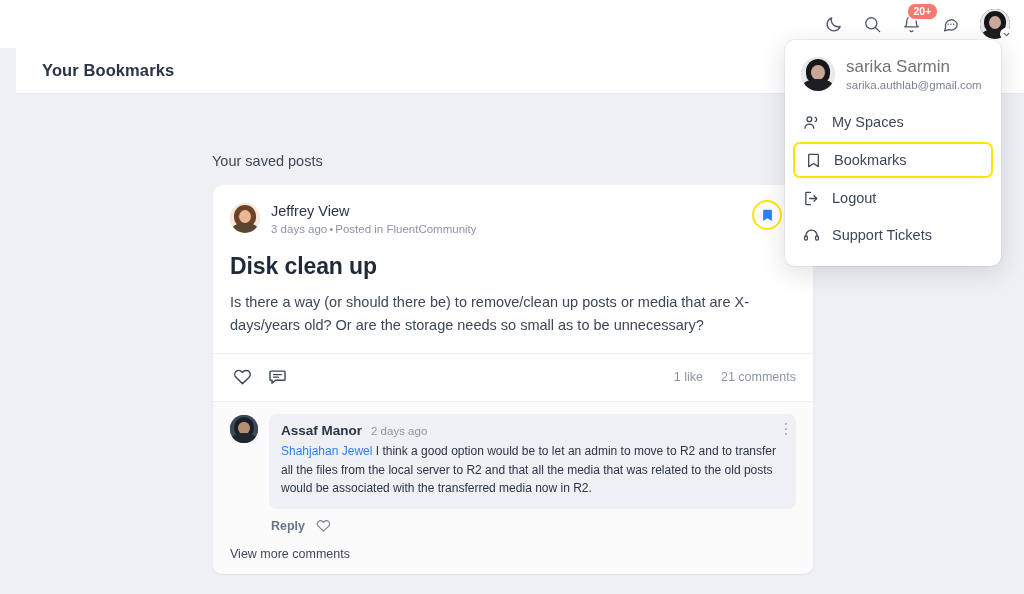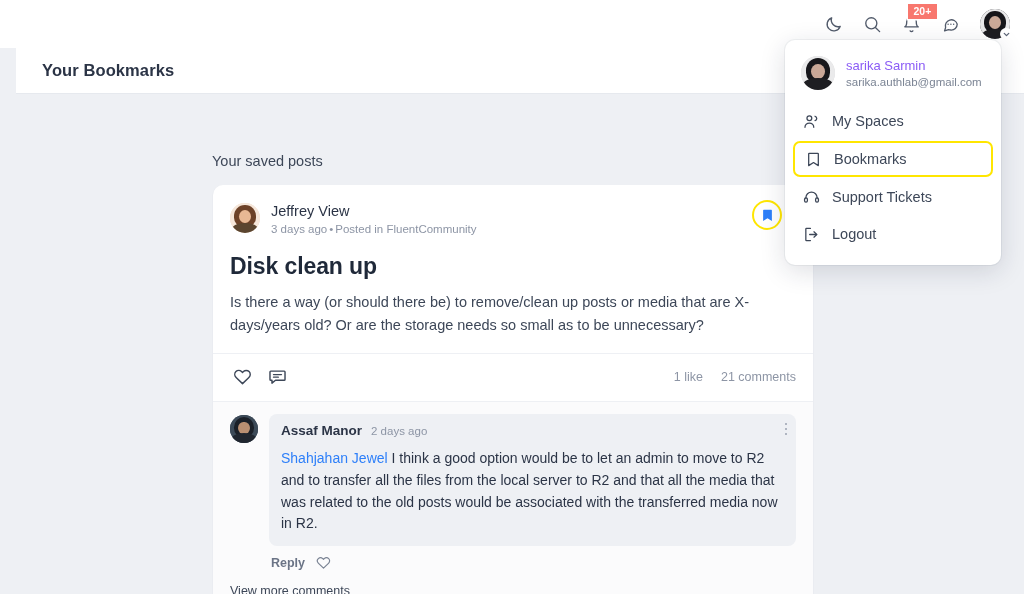--- a/index.html
+++ b/index.html
@@ -26,21 +26,21 @@
   .nav-right{
     position:absolute; right:14px; top:0; height:48px;
     display:flex; align-items:center; gap:17px;
   }
   .icon-btn{ width:22px; height:22px; display:flex; align-items:center; justify-content:center; cursor:pointer; position:relative; }
   .icon-btn svg{ display:block; }
   .badge{
     position:absolute; top:-9px; left:8px;
     background:#f8776e; color:#fff;
     font-size:10.5px; font-weight:700;
-    border-radius:0; padding:1.5px 5.5px 2px;
+    border-radius:7px; padding:1.5px 5.5px 2px;
     line-height:1.05; white-space:nowrap;
     box-shadow:0 0 0 1.5px #fff;
   }
   .avatar-wrap{ position:relative; width:30px; height:30px; cursor:pointer; margin-left:2px; }
   .avatar-img{
     width:30px; height:30px; border-radius:50%;
     overflow:hidden; background:#2a2a2e; position:relative;
   }
   .avatar-chev{
     position:absolute; right:-2px; bottom:-1px;
@@ -144,40 +144,40 @@
     padding:9px 12px 11px 12px; position:relative;
   }
   .c-head{ display:flex; align-items:baseline; }
   .c-name{ font-size:13.5px; font-weight:700; color:#2b3446; }
   .c-time{ font-size:11.5px; color:#8d95a5; margin-left:9px; }
   .c-kebab{
     position:absolute; right:9px; top:9px;
     display:flex; flex-direction:column; align-items:center; gap:2.5px; cursor:pointer;
   }
   .c-kebab i{ width:2.4px; height:2.4px; border-radius:50%; background:#9aa2b1; display:block; }
-  .c-text{ font-size:14px; color:#2b3446; line-height:1.56; margin-top:10px; }
+  .c-text{ font-size:12px; color:#2b3446; line-height:1.56; margin-top:4px; }
   .mention{ color:#2d7ff9; cursor:pointer; }
   .c-foot{ display:flex; align-items:center; gap:11px; margin:9px 0 0 2px; }
   .c-reply{ font-size:12.5px; color:#6b7486; font-weight:600; cursor:pointer; }
   .viewmore{ font-size:12.5px; color:#3d4758; margin:14px 0 0 1px; cursor:pointer; }
 
   
   .dropdown{
     position:absolute; top:40px; right:23px; width:216px;
     background:#fff; border-radius:10px;
     box-shadow:0 6px 26px rgba(25,35,60,.15), 0 0 0 1px rgba(25,35,60,.05);
     padding:14px 0 11px 0; z-index:50;
   }
   .dd-user{ display:flex; align-items:center; padding:2px 14px 0 16px; }
   .dd-avatar{
     width:34px; height:34px; border-radius:50%; overflow:hidden;
     position:relative; flex:none; background:#d8d8da;
   }
   .dd-utext{ margin-left:11px; min-width:0; }
-  .dd-name{ font-size:13px; color:#8b5cf6; line-height:1.25; }
+  .dd-name{ font-size:17px; color:#737373; line-height:1.25; }
   .dd-email{ font-size:11.5px; color:#7b8494; margin-top:2px; white-space:nowrap; }
   .dd-items{ margin-top:14px; padding:0 8px; }
   .dd-item{
     display:flex; align-items:center; gap:12px;
     height:34px; padding:0 9px; border-radius:7px;
     font-size:14.5px; color:#3d4758; cursor:pointer;
     margin-bottom:3px;
   }
   .dd-item.active{
     border:2.5px solid #ffe600; height:36px;
@@ -369,33 +369,33 @@
         <svg width="17" height="17" viewBox="0 0 24 24" fill="none" stroke="#3d4758" stroke-width="1.8" stroke-linecap="round" stroke-linejoin="round">
           <path d="M6 3.2h12a.8.8 0 0 1 .8.8v16.6L12 16.3l-6.8 4.3V4a.8.8 0 0 1 .8-.8z"></path>
         </svg>
       </span>
       <span>Bookmarks</span>
     </div>
 
     <div class="dd-item">
       <span class="dd-ic">
         <svg width="17" height="17" viewBox="0 0 24 24" fill="none" stroke="#3d4758" stroke-width="1.8" stroke-linecap="round" stroke-linejoin="round">
+          <path d="M10.5 3.5H4.8a.8.8 0 0 0-.8.8v15.4a.8.8 0 0 0 .8.8h5.7"></path>
+          <path d="M15.5 8.2l3.8 3.8-3.8 3.8"></path>
+          <path d="M19.3 12H9.4"></path>
+        </svg>
+      </span>
+      <span>Logout</span>
+    </div>
+
+    <div class="dd-item">
+      <span class="dd-ic">
+        <svg width="17" height="17" viewBox="0 0 24 24" fill="none" stroke="#3d4758" stroke-width="1.8" stroke-linecap="round" stroke-linejoin="round">
           <path d="M4 13.5v-1.2a8 8 0 0 1 16 0v1.2"></path>
           <rect x="2.2" y="12.6" width="4" height="6" rx="1.9"></rect>
           <rect x="17.8" y="12.6" width="4" height="6" rx="1.9"></rect>
         </svg>
       </span>
       <span>Support Tickets</span>
     </div>
 
-    <div class="dd-item">
-      <span class="dd-ic">
-        <svg width="17" height="17" viewBox="0 0 24 24" fill="none" stroke="#3d4758" stroke-width="1.8" stroke-linecap="round" stroke-linejoin="round">
-          <path d="M10.5 3.5H4.8a.8.8 0 0 0-.8.8v15.4a.8.8 0 0 0 .8.8h5.7"></path>
-          <path d="M15.5 8.2l3.8 3.8-3.8 3.8"></path>
-          <path d="M19.3 12H9.4"></path>
-        </svg>
-      </span>
-      <span>Logout</span>
-    </div>
-
   </div>
 </div>
 
 </body></html>

